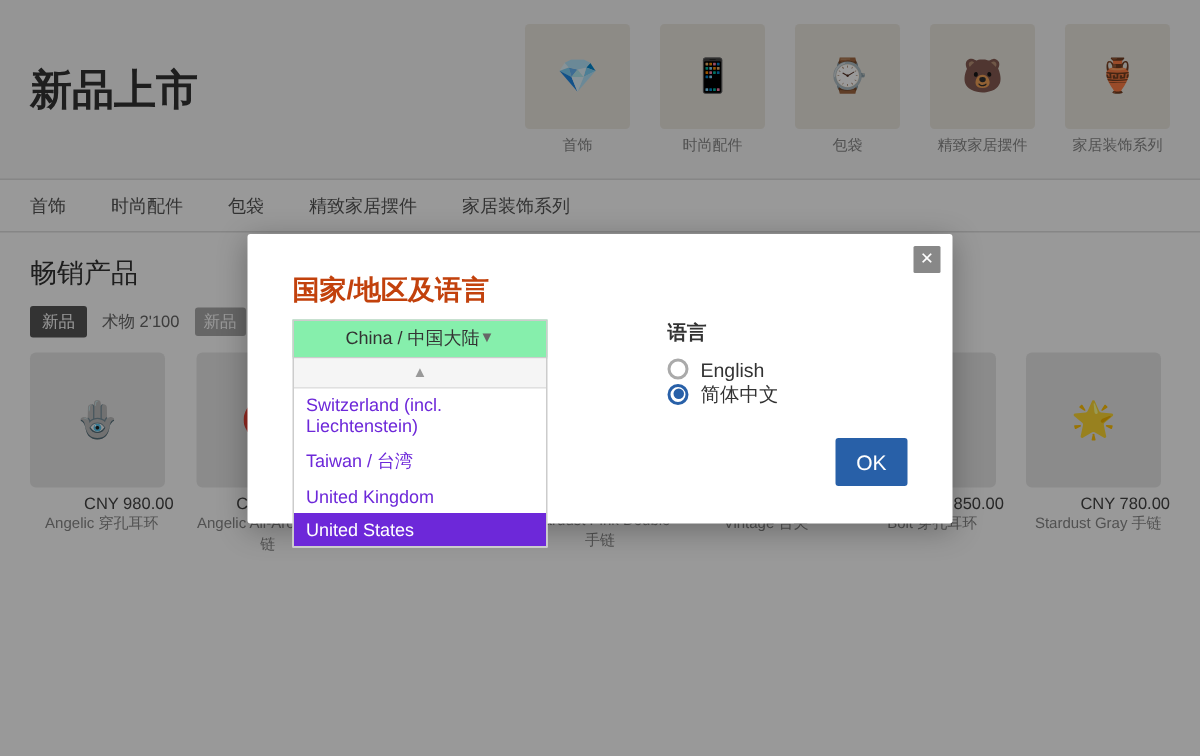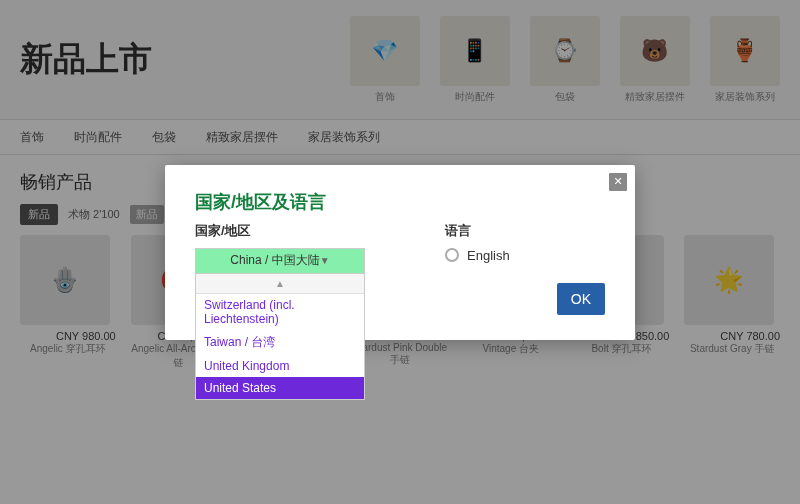--- a/index.html
+++ b/index.html
@@ -3,21 +3,21 @@
   <meta charset="utf-8">
   <style>
     * { box-sizing: border-box; margin: 0; padding: 0; }
     body { font-family: Arial, sans-serif; background: #f0f0f0; overflow: hidden; width: 800px; height: 504px; position: relative; }
 
     
     .bg-page { width: 800px; height: 504px; background: #fff; position: relative; overflow: hidden; }
 
     
     .top-banner { background: #f8f8f8; height: 120px; display: flex; align-items: center; padding: 10px 20px; gap: 15px; border-bottom: 1px solid #e0e0e0; }
-    .banner-title { font-size: 33px; color: #333; font-weight: bold; margin-right: 20px; }
+    .banner-title { font-size: 28px; color: #333; font-weight: bold; margin-right: 20px; }
 
     
     .nav-bar { background: #fff; height: 35px; display: flex; align-items: center; padding: 0 20px; border-bottom: 1px solid #e0e0e0; gap: 30px; }
     .nav-item { font-size: 12px; color: #555; cursor: pointer; }
 
     
     .product-section { padding: 15px 20px; }
     .section-title { font-size: 18px; color: #333; margin-bottom: 10px; }
     .filter-bar { display: flex; align-items: center; gap: 10px; margin-bottom: 10px; }
     .filter-btn { font-size: 11px; color: #fff; background: #555; padding: 3px 8px; border-radius: 2px; }
@@ -28,21 +28,21 @@
     .product-img { width: 90px; height: 90px; background: #e8e8e8; border-radius: 4px; margin-bottom: 5px; display: flex; align-items: center; justify-content: center; font-size: 24px; color: #aaa; }
     .product-price { font-size: 11px; color: #444; text-align: right; }
     .product-name { font-size: 10px; color: #888; }
 
     
     .overlay { position: absolute; top: 0; left: 0; width: 800px; height: 504px; background: rgba(0,0,0,0.4); display: flex; align-items: center; justify-content: center; z-index: 100; }
 
     
     .modal { background: #fff; width: 470px; padding: 25px 30px; border-radius: 2px; position: relative; box-shadow: 0 4px 20px rgba(0,0,0,0.3); }
     .modal-close { position: absolute; top: 8px; right: 8px; width: 18px; height: 18px; background: #888; color: #fff; font-size: 11px; display: flex; align-items: center; justify-content: center; cursor: pointer; border-radius: 1px; }
-    .modal-title { font-size: 18px; color: #15803d; margin-bottom: 8px; font-weight: bold; }
+    .modal-title { font-size: 18px; color: #c2410c; margin-bottom: 8px; font-weight: bold; }
     .modal-subtitle { font-size: 13px; color: #555; margin-bottom: 20px; }
 
     .modal-body { display: flex; gap: 40px; }
 
     
     .country-section { flex: 1; }
     .section-label { font-size: 13px; color: #333; margin-bottom: 8px; font-weight: bold; }
 
     .country-select-container { position: relative; }
     .country-select-box { width: 170px; height: 26px; border: 1px solid #ccc; background: #86efac; display: flex; align-items: center; justify-content: center; padding: 0 6px; font-size: 12px; color: #333; cursor: pointer; }
@@ -158,21 +158,20 @@
   <div class="overlay">
     <div class="modal">
 
       <div class="modal-close">✕</div>
 
       <div class="modal-title">国家/地区及语言</div>
 
       <div class="modal-body">
 
         <div class="country-section">
-          <div class="section-label">国家/地区</div>
           <div class="country-select-container">
 
             <div class="country-select-box">
               <span>China / 中国大陆</span>
               <span class="select-arrow">▼</span>
             </div>
 
             <div class="dropdown-list">
               <div class="dropdown-scroll-indicator">
                 <span style="font-size:10px;color:#999;">▲</span>
@@ -185,20 +184,24 @@
           </div>
         </div>
 
         <div class="language-section">
           <div class="section-label">语言</div>
           <div class="radio-group">
             <label class="radio-item">
               <div class="radio-circle"></div>
               <span>English</span>
             </label>
+            <label class="radio-item">
+              <div class="radio-circle selected"></div>
+              <span>简体中文</span>
+            </label>
           </div>
           <button class="ok-btn">OK</button>
         </div>
 
       </div>
     </div>
   </div>
 
 </div>
 

